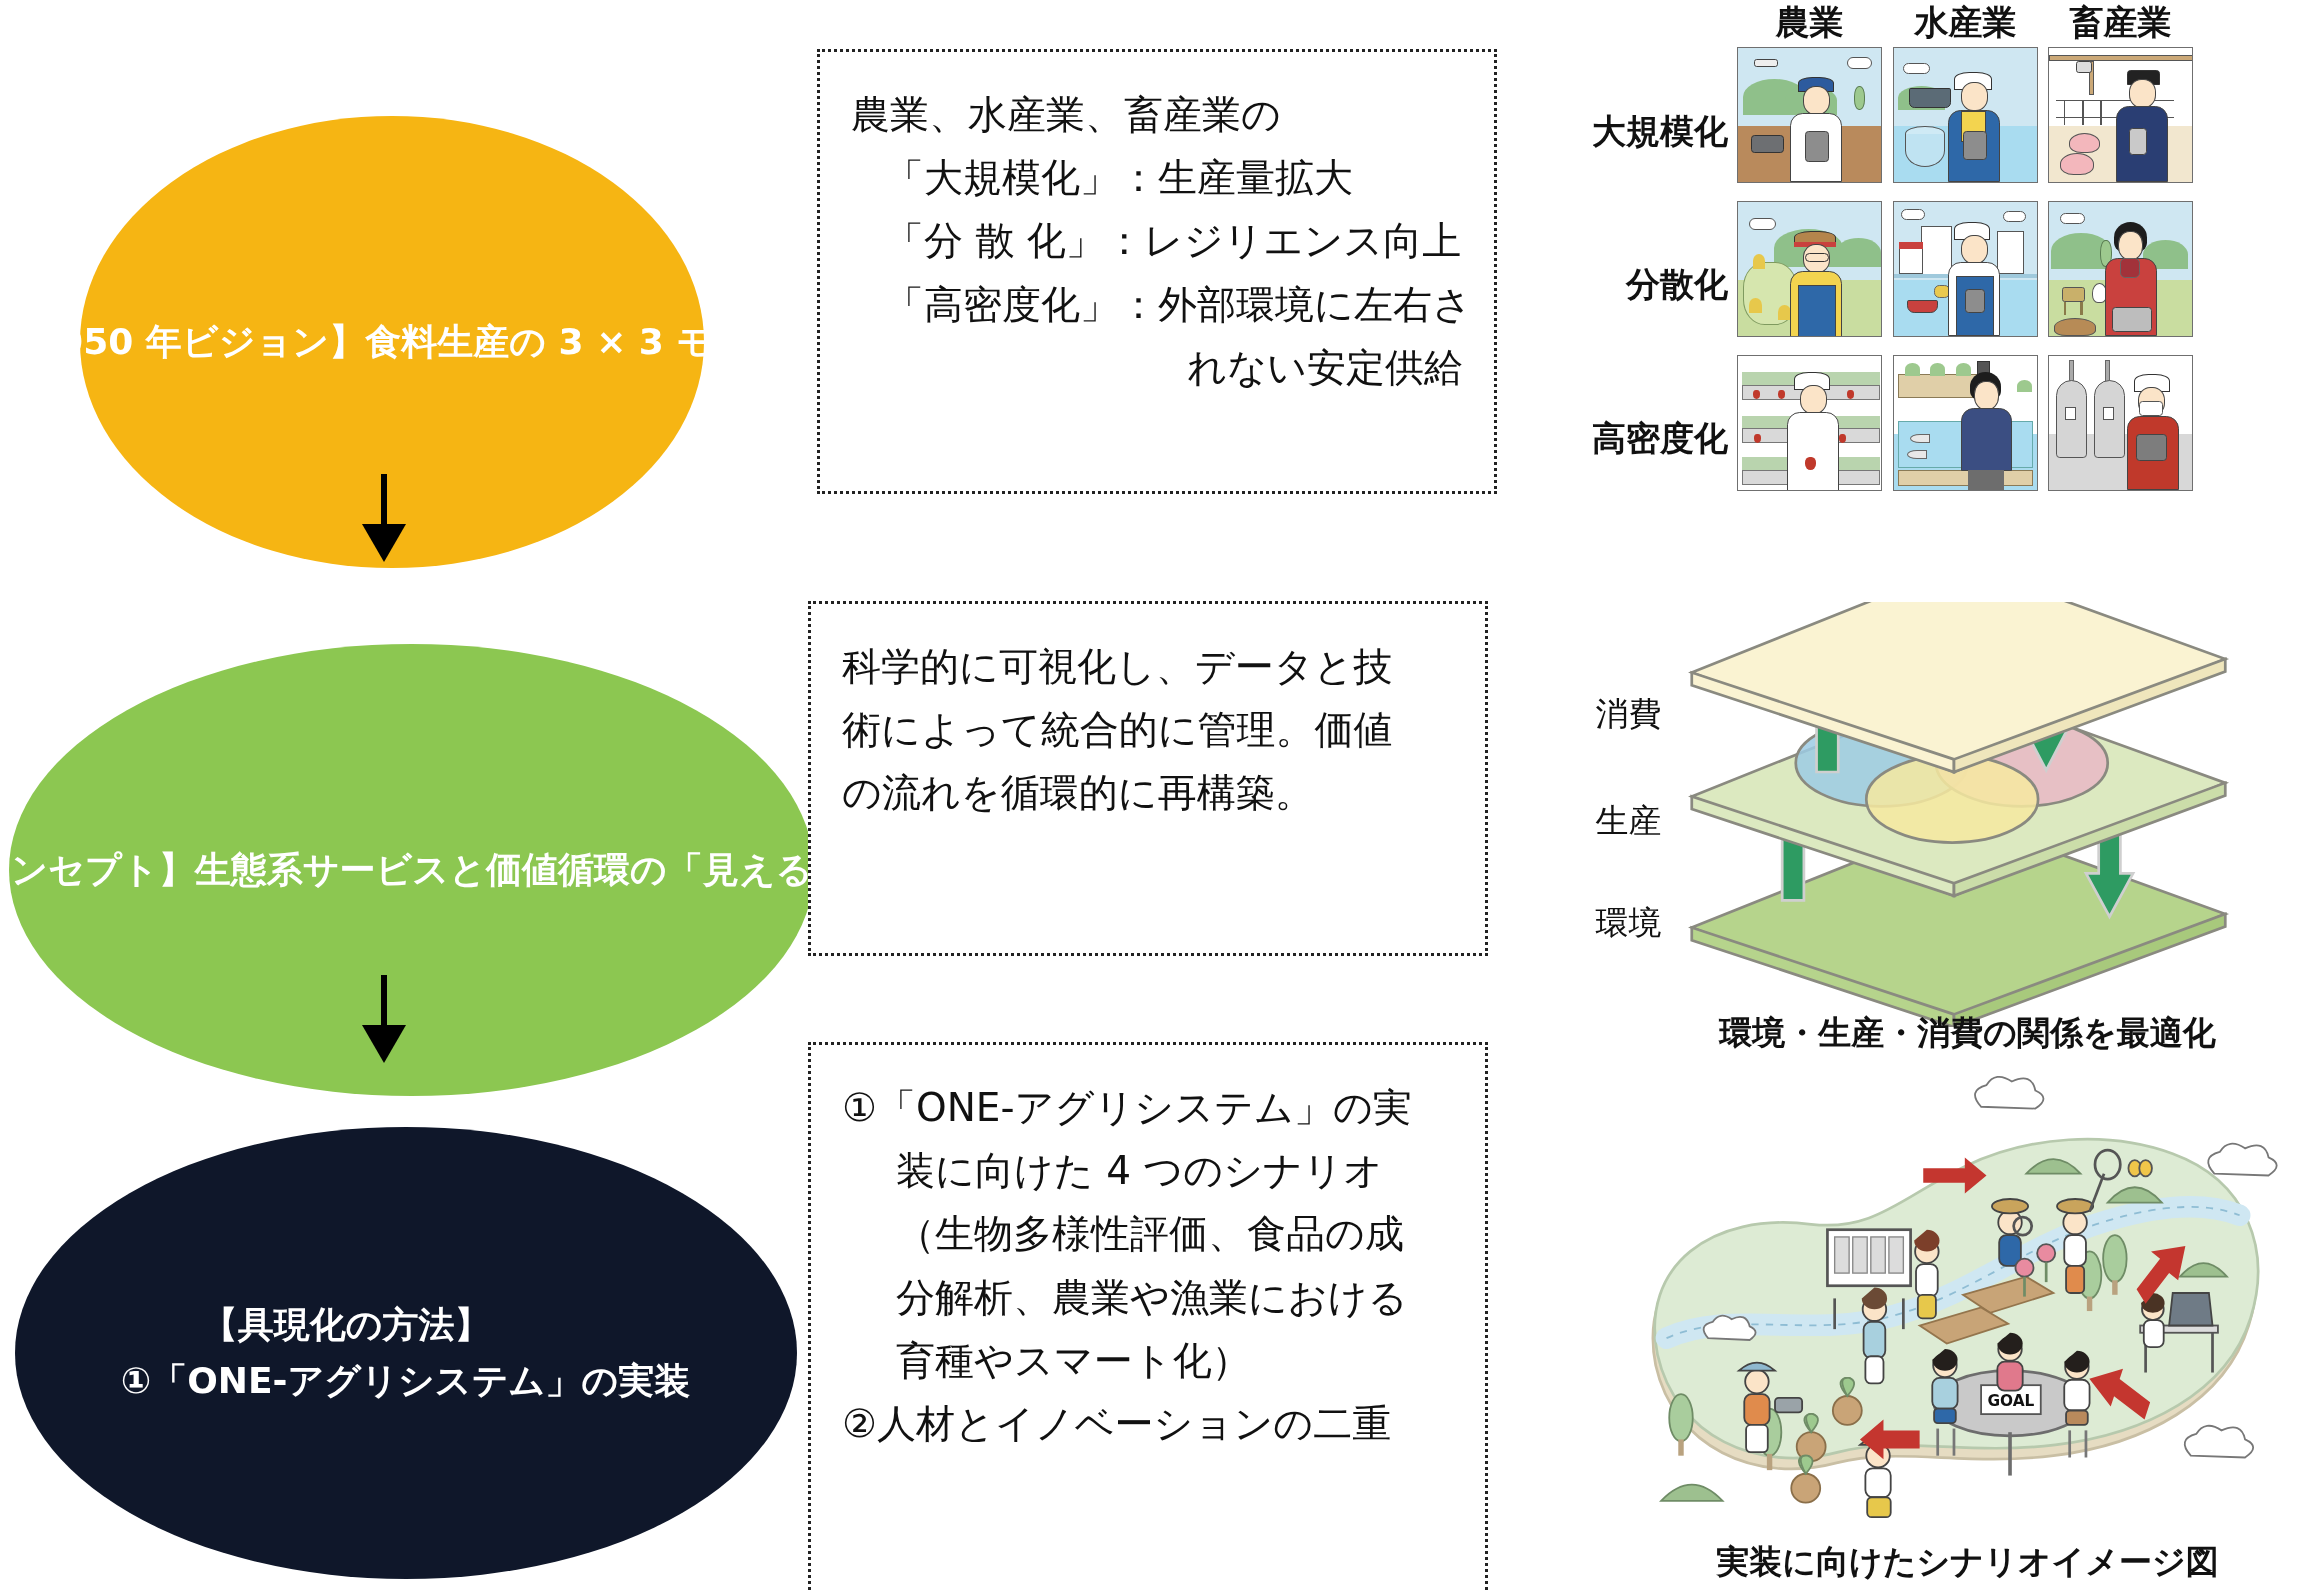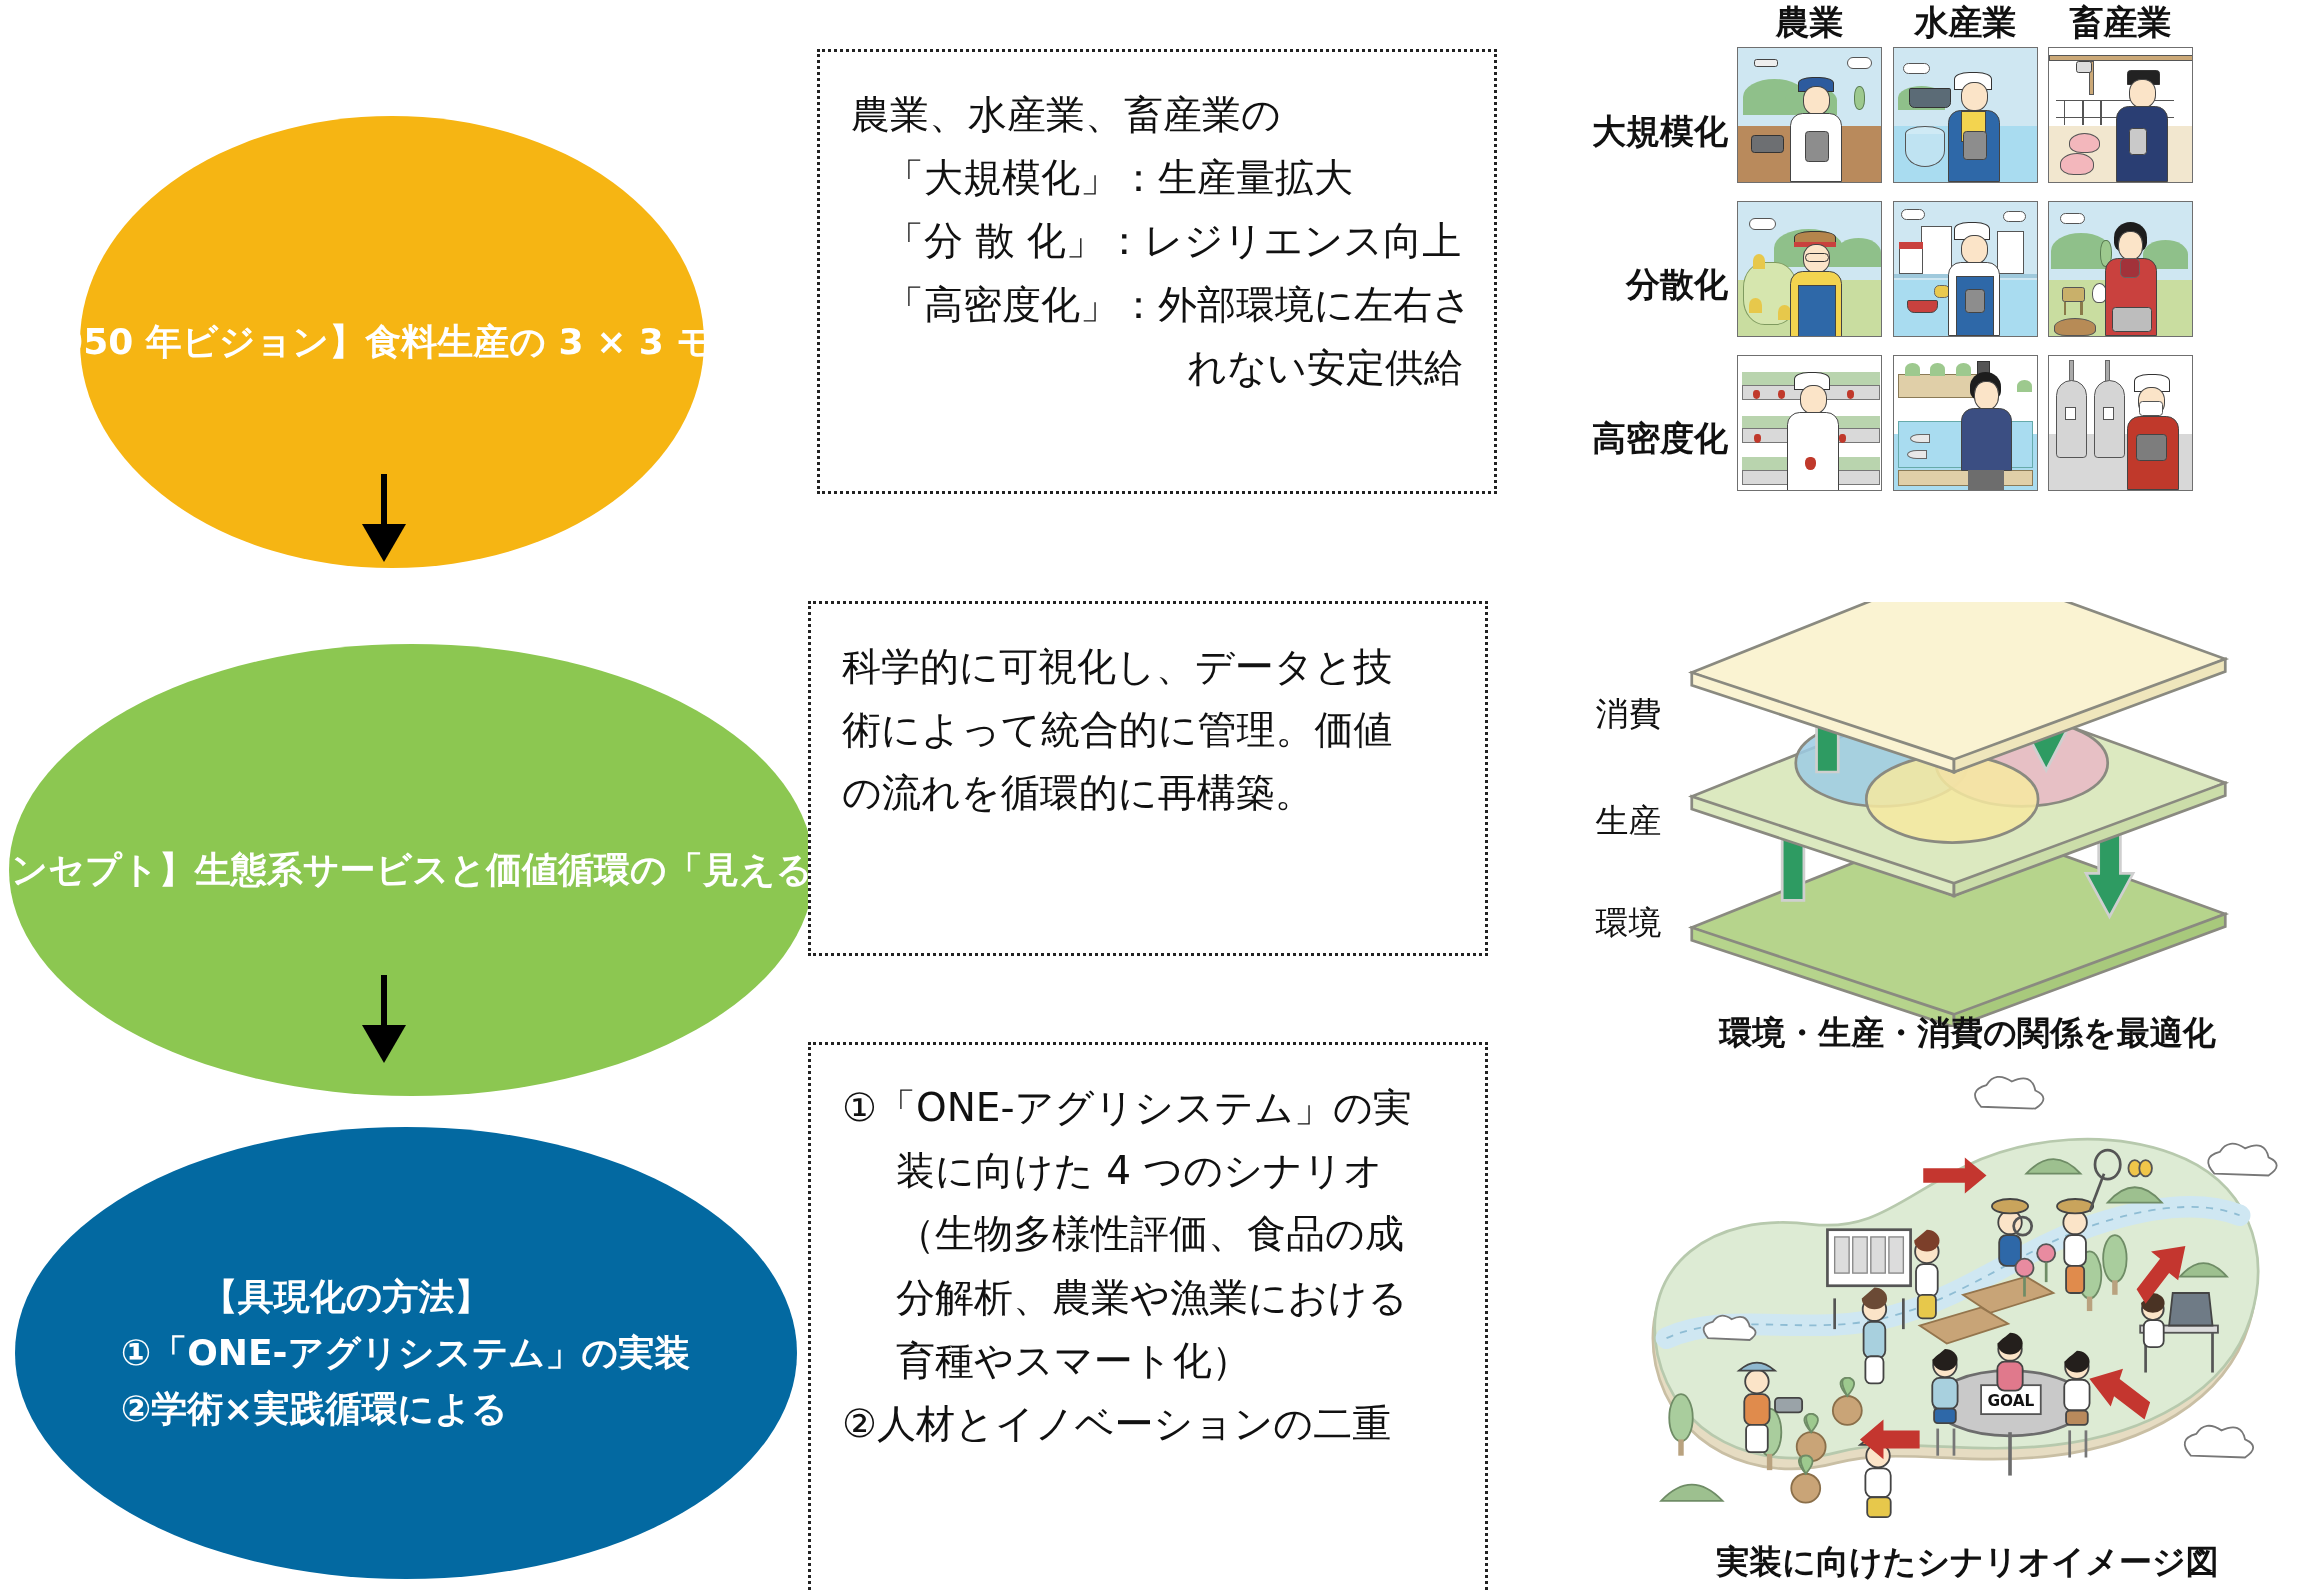--- a/index.html
+++ b/index.html
@@ -35,21 +35,21 @@
     left: 9px; top: 644px; width: 805px; height: 452px;
     background: #8CC751;
     font-size: 36px;
   }
   #ellipse-concept .line { text-align: left; }
   #ellipse-concept .inner { display: flex; flex-direction: row; align-items: flex-end; }
   #ellipse-concept .inner .line:nth-child(1) { align-self: center; }
 
   #ellipse-method {
     left: 14.5px; top: 1127px; width: 782px; height: 452px;
-    background: #0369a1;
+    background: #0f172a;
     font-size: 36px;
   }
   #ellipse-method .inner { display: flex; flex-direction: column; align-items: flex-start; }
 
   #ellipse-vision .inner { display: flex; flex-direction: row; align-items: center; }
 
   
   .arrow-down { position: absolute; width: 54px; }
   .arrow-down .shaft {
     width: 6.3px; background: #000; margin: 0 auto;
@@ -162,21 +162,20 @@
 
   <div class="arrow-down" id="arrow-2">
     <div class="shaft"></div>
     <div class="head"></div>
   </div>
 
   <div class="ellipse" id="ellipse-method">
     <div class="inner">
       <span class="line" style="align-self:flex-start;padding-left:81px">【具現化の方法】</span>
       <span class="line">①「ONE-アグリシステム」の実装</span>
-      <span class="line">②学術×実践循環による</span>
     </div>
   </div>
 
   <div class="textbox" id="textbox-vision">
     <span class="line">農業、水産業、畜産業の</span>
     <span class="line indent">「大規模化」：生産量拡大</span>
     <span class="line indent">「分 散 化」：レジリエンス向上</span>
     <span class="line indent">「高密度化」：外部環境に左右さ</span>
     <span class="line right">れない安定供給</span>
   </div>

